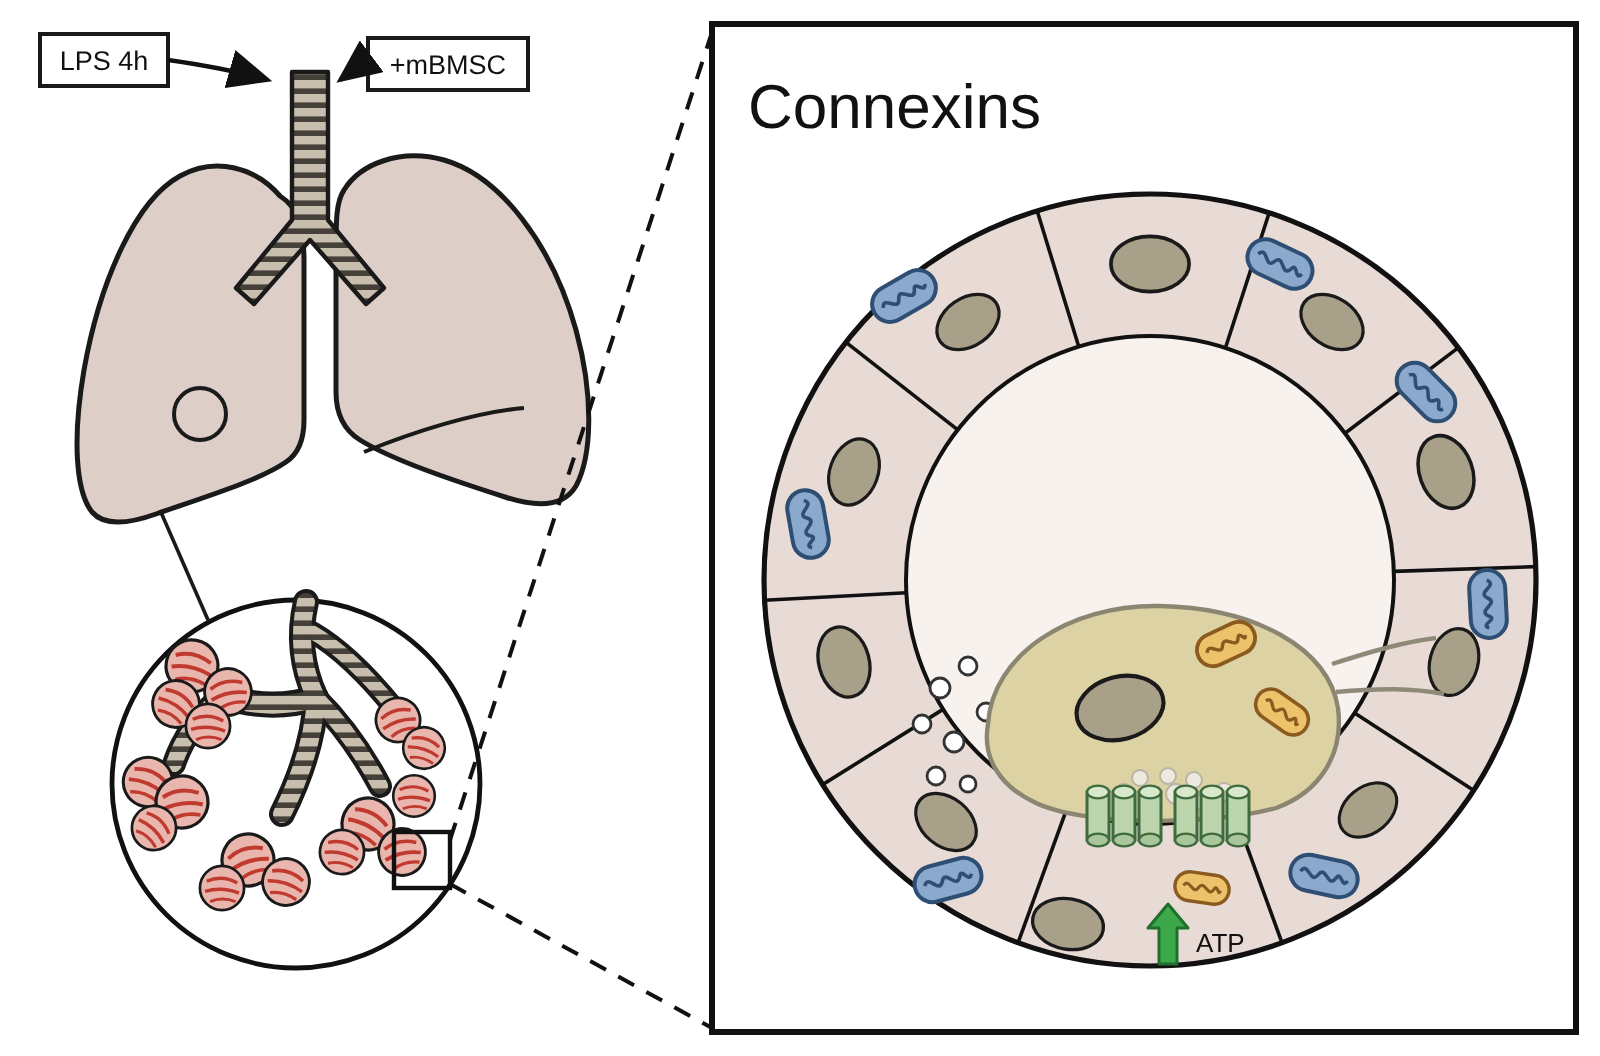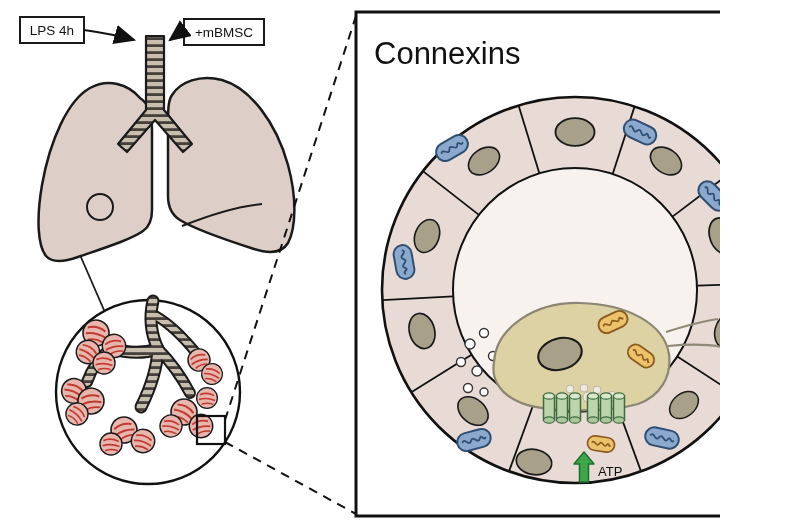--- a/index.html
+++ b/index.html
@@ -1,16 +1,16 @@
 <!DOCTYPE html>
 <html><head>
 <meta charset="utf-8">
 <style>
   html,body{margin:0;padding:0;background:#ffffff;}
-  #figure{position:relative;width:720px;height:528px;background:#ffffff;overflow:hidden;}
+  #figure{position:relative;width:800px;height:528px;background:#ffffff;overflow:hidden;}
   svg{display:block;}
   text{font-family:"Liberation Sans",sans-serif;fill:#111111;}
   .boxlabel{font-size:13.5px;}
   .paneltitle{font-size:31px;font-weight:500;}
   .atplabel{font-size:13px;}
 </style>
 </head>
 <body>
 
 <div id="figure">

